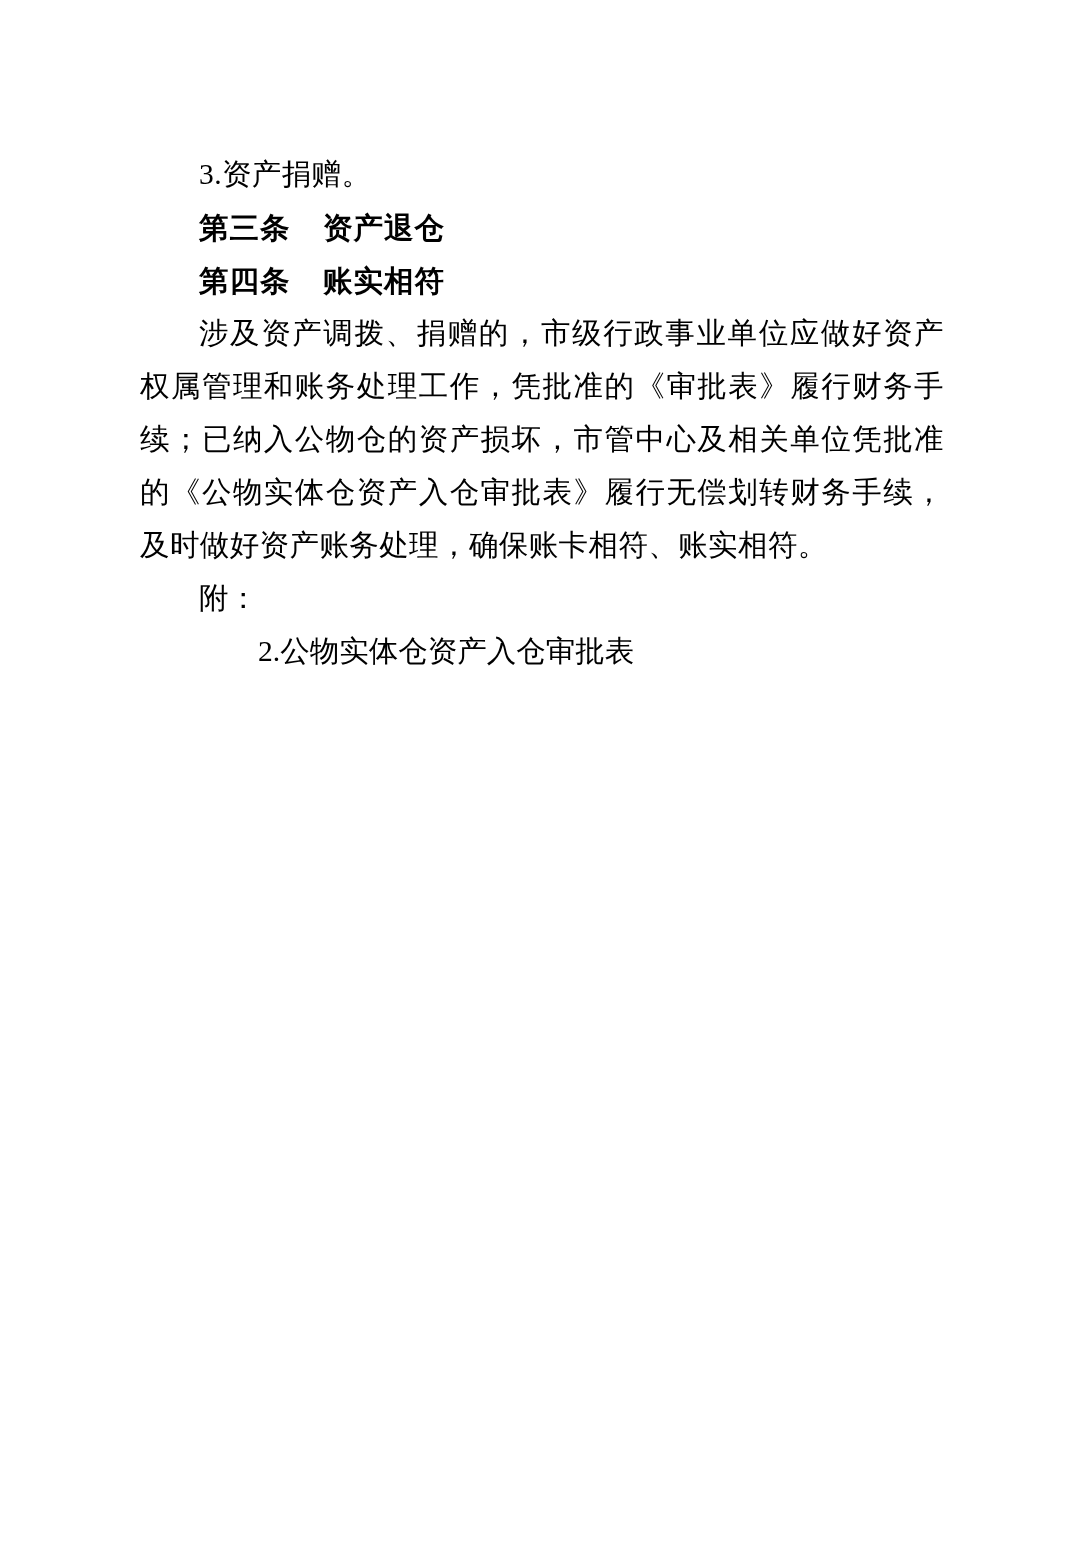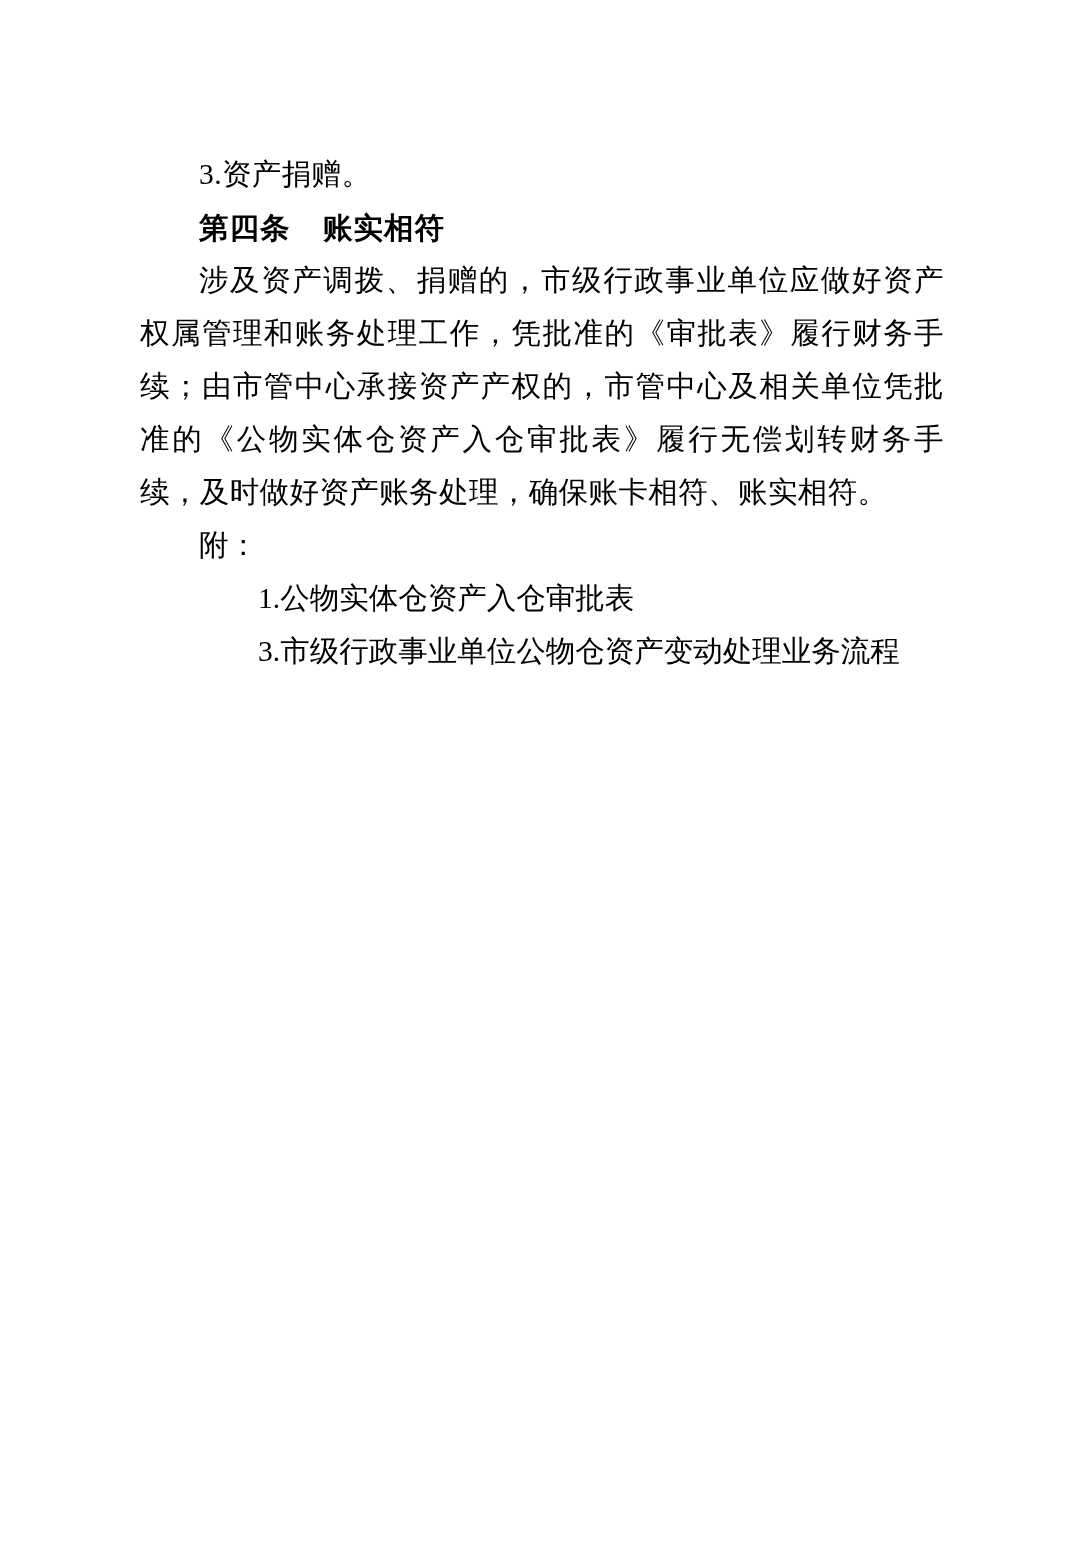--- a/index.html
+++ b/index.html
@@ -73,34 +73,31 @@
 </style>
 </head>
 <body>
 
 <div class="page">
   <div class="doc-body">
 
     <p class="indent">3.资产捐赠。</p>
 
 
+    <p class="indent heading"><span>第三条</span><span class="gap"></span><span>资产退仓</span></p>
 
 
     <p class="indent heading"><span>第四条</span><span class="gap"></span><span>账实相符</span></p>
 
-    <p class="indent">涉及资产调拨、捐赠的，市级行政事业单位应做好资产权属管理和账务处理工作，凭批准的《审批表》履行财务手续；由市管中心承接资产产权的，市管中心及相关单位凭批准的《公物实体仓资产入仓审批表》履行无偿划转财务手续，及时做好资产账务处理，确保账卡相符、账实相符。</p>
+    <p class="indent">涉及资产调拨、捐赠的，市级行政事业单位应做好资产权属管理和账务处理工作，凭批准的《审批表》履行财务手续；已纳入公物仓的资产损坏，市管中心及相关单位凭批准的《公物实体仓资产入仓审批表》履行无偿划转财务手续，及时做好资产账务处理，确保账卡相符、账实相符。</p>
 
     <div class="attach-block">
       <div class="attach-line">
         <span class="attach-label">附：</span>
       </div>
       <div class="attach-line">
         <span class="attach-label blank">附：</span>
-        <span class="attach-text">1.公物实体仓资产入仓审批表</span>
-      </div>
-      <div class="attach-line">
-        <span class="attach-label blank">附：</span>
-        <span class="attach-text tight">3.市级行政事业单位公物仓资产变动处理业务流程</span>
+        <span class="attach-text">2.公物实体仓资产入仓审批表</span>
       </div>
     </div>
 
   </div>
 </div>
 
 </body></html>

